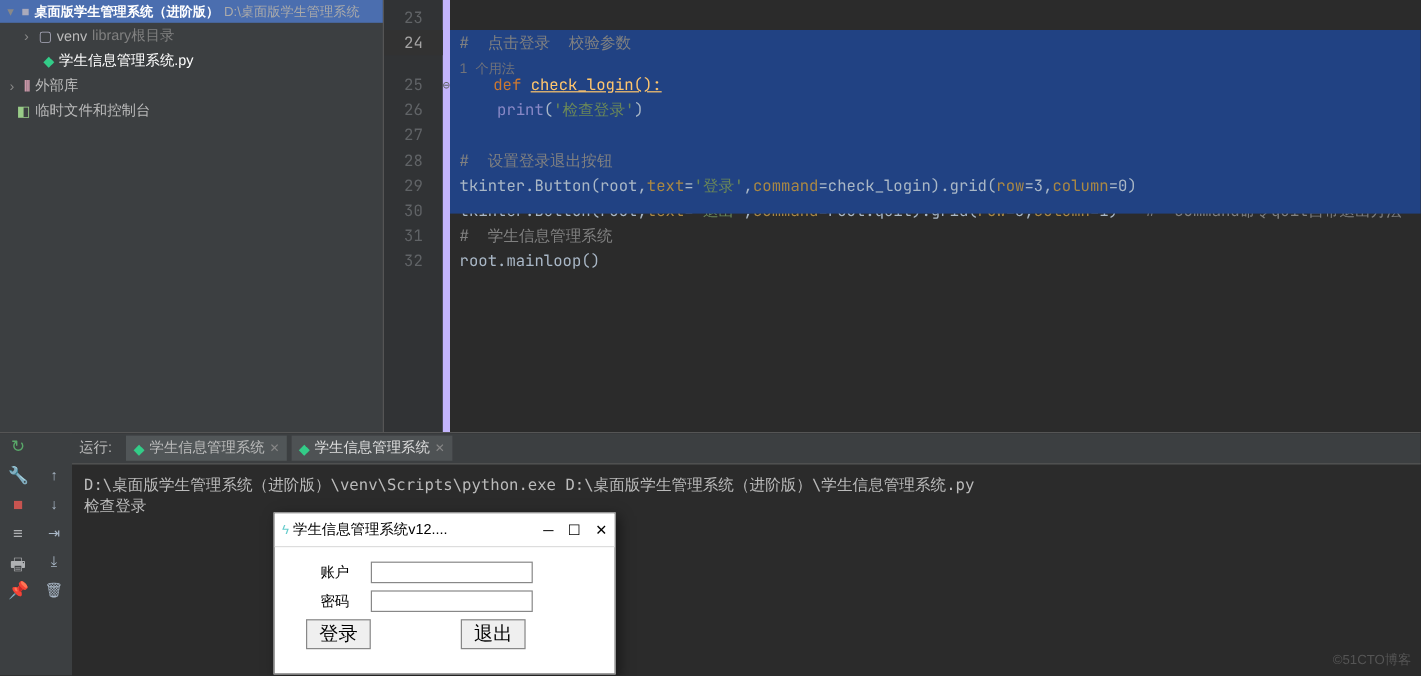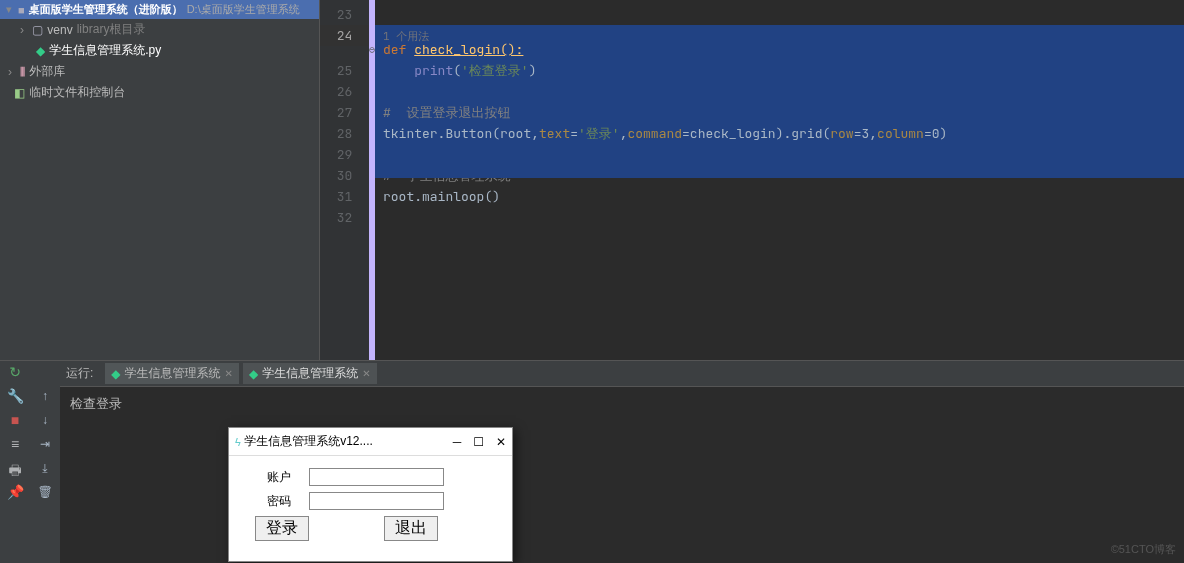--- a/index.html
+++ b/index.html
@@ -17,21 +17,21 @@
     .icon-py { color: #3c8; }
     .icon-lib { color: #c9a; font-weight: bold; }
     .icon-scratch { color: #9c8; }
     .editor { flex: 1; display: flex; background: #2b2b2b; font-family: "JetBrains Mono", Consolas, monospace; font-size: 13px; position: relative; }
     .gutter { width: 55px; background: #313335; color: #606366; text-align: center; padding-top: 4px; border-right: 6px solid #c4b5fd; }
     .gutter div { padding: 0 10px; height: 21px; line-height: 21px; }
     .gutter .cur { background: #323232; color: #a4a3a3; }
     .code { flex: 1; padding-top: 4px; position: relative; }
     .line { height: 21px; line-height: 21px; padding-left: 8px; white-space: pre; }
     .highlight-block { background: #214283; position: absolute; left: 0; right: 0; }
-    .kw { color: #cc7832; }
+    .kw { color: #cc7832; margin-left: 28px; }
     .str { color: #6a8759; }
     .cmt { color: #808080; }
     .fn { color: #ffc66d; }
     .param { color: #aa8844; }
     .builtin { color: #8888c6; }
     .usage-hint { color: #72737a; font-size: 11px; }
     .fold { position: absolute; left: -6px; color: #606366; font-size: 10px; }
     .run-panel { display: flex; height: 203px; border-top: 1px solid #555; }
     .run-gutter { width: 30px; background: #3c3f41; display: flex; flex-direction: column; align-items: center; padding-top: 3px; gap: 8px; }
     .run-gutter .ico { width: 16px; height: 16px; color: #afb1b3; font-size: 14px; text-align: center; }
@@ -98,20 +98,21 @@
       <div>27</div>
       <div>28</div>
       <div>29</div>
       <div>30</div>
       <div>31</div>
       <div>32</div>
     </div>
     <div class="code">
       <div class="highlight-block" style="top:25px; height:153px;"></div>
       <div class="line"></div>
+      <div class="line" style="position:relative; z-index:1"><span class="cmt">#  点击登录  校验参数</span></div>
       <div class="line" style="height:14px; position:relative; z-index:1"><span class="usage-hint">1 个用法</span></div>
       <div class="line" style="position:relative; z-index:1"><span class="fold">⊖</span><span class="kw">def </span><span class="fn" style="text-decoration:underline">check_login():</span></div>
       <div class="line" style="position:relative; z-index:1"><span>    </span><span class="builtin">print</span><span>(</span><span class="str" style="">'检查登录'</span><span>)</span></div>
       <div class="line"></div>
       <div class="line" style="position:relative; z-index:1"><span class="cmt">#  设置登录退出按钮</span></div>
       <div class="line" style="position:relative; z-index:1"><span>tkinter.Button(root,</span><span class="param">text</span><span>=</span><span class="str">'登录'</span><span>,</span><span class="param">command</span><span>=check_login).grid(</span><span class="param">row</span><span>=3,</span><span class="param">column</span><span>=0)</span></div>
       <div class="line"><span>tkinter.Button(root,</span><span class="param">text</span><span>=</span><span class="str">'退出'</span><span>,</span><span class="param">command</span><span>=root.quit).grid(</span><span class="param">row</span><span>=3,</span><span class="param">column</span><span>=1)</span><span class="cmt">   #  command命令quit自带退出方法</span></div>
       <div class="line"><span class="cmt">#  学生信息管理系统</span></div>
       <div class="line"><span>root.mainloop()</span></div>
     </div>
@@ -141,21 +142,21 @@
         <span class="icon-py">◆</span>
         <span>学生信息管理系统</span>
         <span class="close">✕</span>
       </div>
       <div class="run-tab active">
         <span class="icon-py">◆</span>
         <span>学生信息管理系统</span>
         <span class="close">✕</span>
       </div>
     </div>
-    <div class="console"><div>检查登录</div></div>
+    <div class="console"><div>D:\桌面版学生管理系统（进阶版）\venv\Scripts\python.exe D:\桌面版学生管理系统（进阶版）\学生信息管理系统.py</div><div>检查登录</div></div>
   </div>
 </div>
 
 <div class="tk-window">
   <div class="tk-title">
     <span class="feather">ϟ</span>&nbsp;
     <span class="tk-title-text">学生信息管理系统v12....</span>
     <div class="tk-ctrls">
       <span>─</span>
       <span>☐</span>

